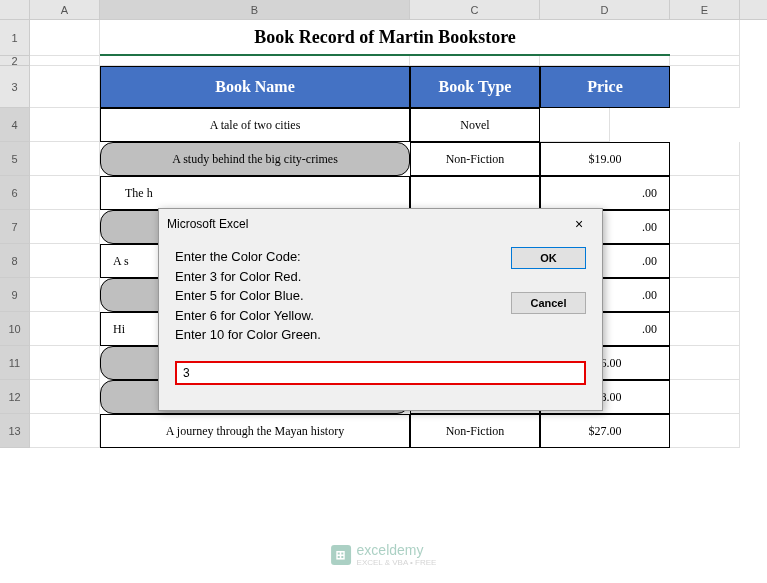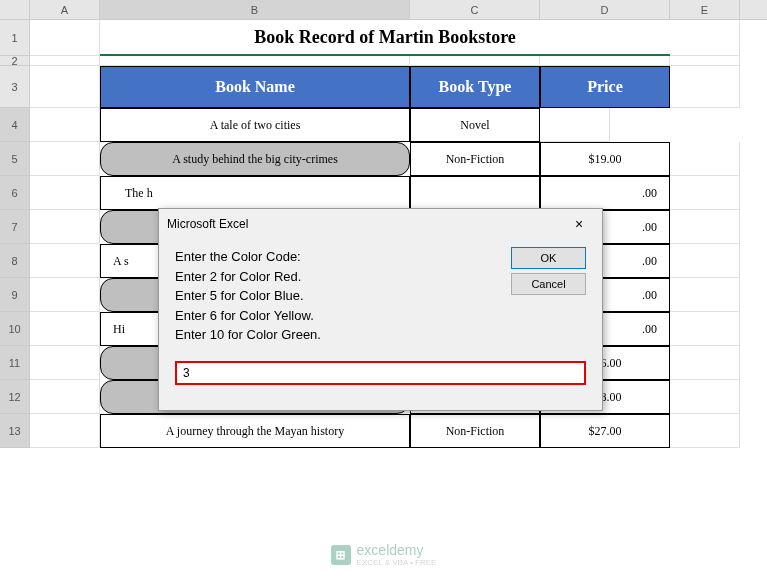--- a/index.html
+++ b/index.html
@@ -149,22 +149,23 @@
     }
     .dialog-text {
       flex: 1;
       font-size: 13px;
       color: #000;
       line-height: 1.5;
     }
     .dialog-buttons {
       display: flex;
       flex-direction: column;
-      gap: 4px;
+      gap: 23px;
       width: 75px;
+      font-weight: bold;
     }
     .dialog-btn {
       height: 22px;
       background: #e1e1e1;
       border: 1px solid #adadad;
       font-size: 11px;
       cursor: pointer;
       display: flex;
       align-items: center;
       justify-content: center;
@@ -347,21 +348,21 @@
 </div>
 
 <div class="dialog">
   <div class="dialog-titlebar">
     <span class="dialog-title">Microsoft Excel</span>
     <span class="dialog-close">×</span>
   </div>
   <div class="dialog-body">
     <div class="dialog-text">
       <div>Enter the Color Code:</div>
-      <div>Enter 2 for Color Red.</div>
+      <div>Enter 3 for Color Red.</div>
       <div>Enter 5 for Color Blue.</div>
       <div>Enter 6 for Color Yellow.</div>
       <div>Enter 10 for Color Green.</div>
     </div>
     <div class="dialog-buttons">
       <div class="dialog-btn primary">OK</div>
       <div class="dialog-btn">Cancel</div>
     </div>
   </div>
   <div class="dialog-input">

